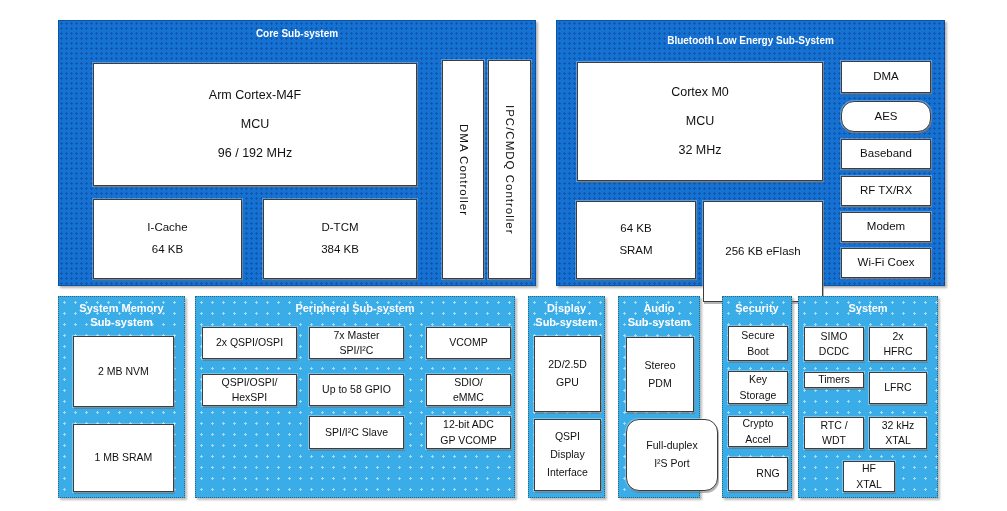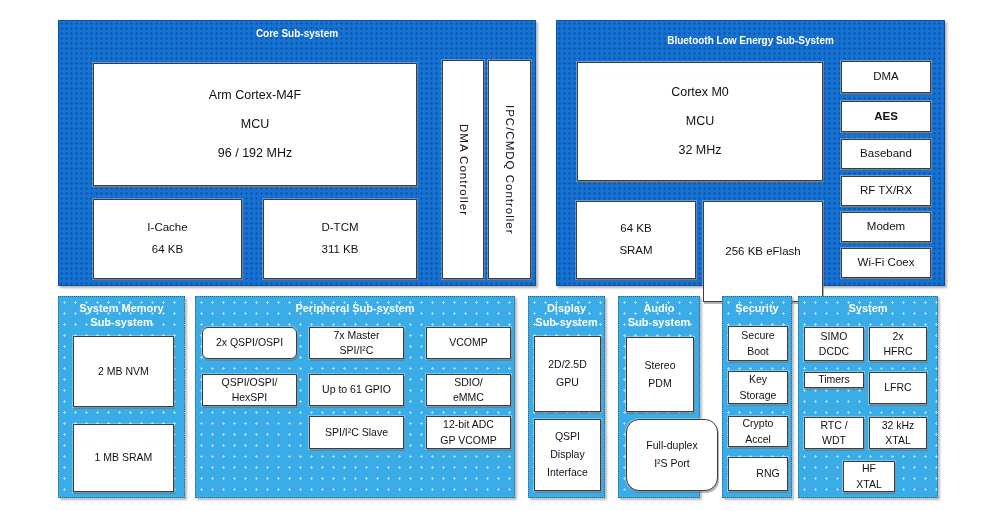--- a/index.html
+++ b/index.html
@@ -33,21 +33,21 @@
     position:absolute;box-sizing:border-box;background:#ffffff;
     border:1px solid #3d3d3d;color:#111111;
     display:flex;align-items:center;justify-content:center;text-align:center;
     white-space:pre-line;
     box-shadow:1px 2px 0 rgba(105,105,105,0.5), 0 0 0 1px rgba(255,255,255,0.3);
   }
   .dark .box{font-size:11.5px;line-height:1.9;}
   .light .box{font-size:10.5px;line-height:1.7;}
   .box.mcu{font-size:12.5px;line-height:2.3;}
   .box.grid-box{line-height:1.45;}
-  .box.bold{font-weight:bold;}
+  .box.bold{font-weight:normal;border-radius:13px;}
   .box.vert{
     writing-mode:vertical-rl;text-orientation:mixed;
     font-size:11.5px;letter-spacing:1px;line-height:1;
   }
 </style>
 </head>
 <body>
 
 <div class="canvas">
 
@@ -55,21 +55,21 @@
     <div class="ptitle">Core Sub-system</div>
 
     <div class="box mcu" style="left:34px;top:42px;width:324px;height:123px;">Arm Cortex-M4F
 MCU
 96 / 192 MHz</div>
 
     <div class="box" style="left:34px;top:178px;width:149px;height:80px;">I-Cache
 64 KB</div>
 
     <div class="box" style="left:204px;top:178px;width:154px;height:80px;">D-TCM
-311 KB</div>
+384 KB</div>
 
     <div class="box vert" style="left:383px;top:39px;width:42px;height:219px;">DMA Controller</div>
 
     <div class="box vert" style="left:429px;top:39px;width:43px;height:219px;">IPC/CMDQ Controller</div>
   </div>
 
   <div class="panel dark" style="left:556px;top:20px;width:389px;height:266px;">
     <div class="ptitle" style="top:13px;">Bluetooth Low Energy Sub-System</div>
 
     <div class="box mcu" style="left:20px;top:41px;width:246px;height:119px;">Cortex M0
@@ -93,28 +93,28 @@
     <div class="ptitle">System Memory
 Sub-system</div>
 
     <div class="box" style="left:14px;top:39px;width:101px;height:71px;">2 MB NVM</div>
     <div class="box" style="left:14px;top:127px;width:101px;height:68px;">1 MB SRAM</div>
   </div>
 
   <div class="panel light" style="left:195px;top:296px;width:320px;height:202px;">
     <div class="ptitle">Peripheral Sub-system</div>
 
-    <div class="box grid-box" style="left:6px;top:30px;width:95px;height:32px;border-radius:6px;">2x QSPI/OSPI</div>
+    <div class="box grid-box" style="left:6px;top:30px;width:95px;height:32px;">2x QSPI/OSPI</div>
     <div class="box grid-box" style="left:113px;top:30px;width:95px;height:32px;">7x Master
 SPI/I²C</div>
     <div class="box grid-box" style="left:230px;top:30px;width:85px;height:32px;">VCOMP</div>
 
     <div class="box grid-box" style="left:6px;top:77px;width:95px;height:32px;">QSPI/OSPI/
 HexSPI</div>
-    <div class="box grid-box" style="left:113px;top:77px;width:95px;height:32px;">Up to 61 GPIO</div>
+    <div class="box grid-box" style="left:113px;top:77px;width:95px;height:32px;">Up to 58 GPIO</div>
     <div class="box grid-box" style="left:230px;top:77px;width:85px;height:32px;">SDIO/
 eMMC</div>
 
     <div class="box grid-box" style="left:113px;top:119px;width:95px;height:33px;">SPI/I²C Slave</div>
     <div class="box grid-box" style="left:230px;top:119px;width:85px;height:33px;">12-bit ADC
 GP VCOMP</div>
   </div>
 
   <div class="panel light" style="left:528px;top:296px;width:77px;height:202px;">
     <div class="ptitle">Display

